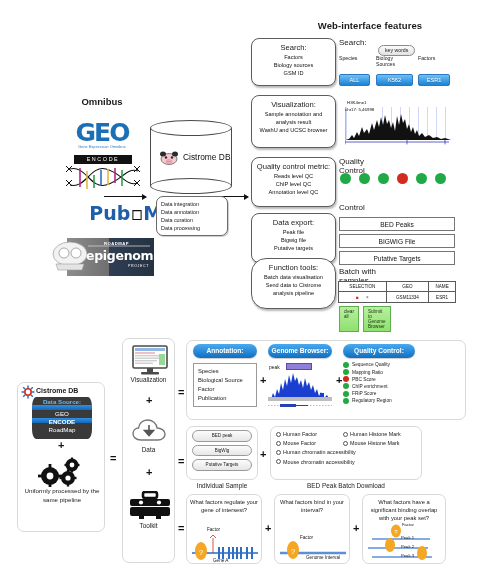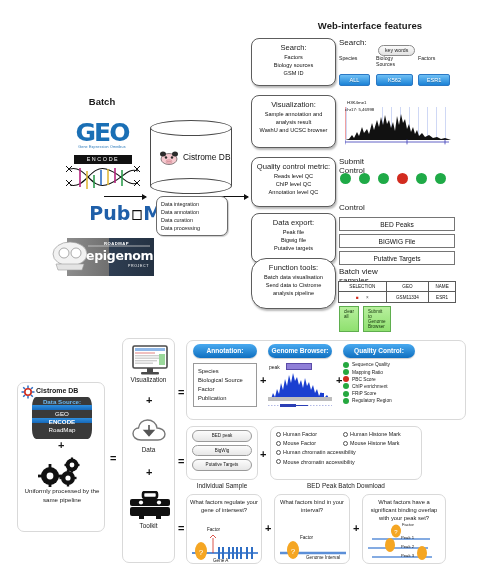--- a/index.html
+++ b/index.html
@@ -179,21 +179,21 @@
 
   .toolq { font-size:5.8px; text-align:center; line-height:1.4; padding:3px 2px 0; }
   .capt { position:absolute; font-size:6.4px; text-align:center; }
 </style>
 </head>
 <body>
 
 <div class="stage">
 
   <div id="wif-title">Web-interface features</div>
-  <div id="source-title">Batch</div>
+  <div id="source-title">Omnibus</div>
 
   <div id="geo-logo">
     <div class="g">GEO</div>
     <div class="sub">Gene Expression Omnibus</div>
   </div>
 
   <div id="encode-logo">
     <div class="bar">ENCODE</div>
     <svg width="78" height="30" style="position:absolute;left:0;top:8px">
       <path d="M6,6 C22,2 26,26 42,22 C58,18 62,4 74,8" stroke="#111" fill="none" stroke-width="1.1"></path>
@@ -331,36 +331,36 @@
         L84,22 L88,25 L92,24 L96,26 L100,25 L106,27 Z"></path>
     </svg>
     <svg id="gb-axis" viewBox="0 0 104 6">
       <line x1="0" y1="3" x2="104" y2="3" stroke="#3a3ab8" stroke-width=".8"></line>
       <line x1="0" y1="0.6" x2="0" y2="5.4" stroke="#3a3ab8" stroke-width=".8"></line>
       <line x1="62" y1="0.6" x2="62" y2="5.4" stroke="#3a3ab8" stroke-width=".8"></line>
       <line x1="100" y1="0.6" x2="100" y2="5.4" stroke="#3a3ab8" stroke-width=".8"></line>
     </svg>
   </div>
 
-  <div class="rlabel" style="left:339px;top:157px;">Submit Control</div>
+  <div class="rlabel" style="left:339px;top:157px;">Quality Control</div>
   <div style="position:absolute;left:340px;top:173px;display:flex;gap:8px">
     <span class="qcdot" style="background:#1faa47"></span>
     <span class="qcdot" style="background:#1faa47"></span>
     <span class="qcdot" style="background:#1faa47"></span>
     <span class="qcdot" style="background:#d22b1f"></span>
     <span class="qcdot" style="background:#1faa47"></span>
     <span class="qcdot" style="background:#1faa47"></span>
   </div>
 
   <div class="rlabel" style="left:339px;top:203px;">Control</div>
   <div class="dlbtn" style="position:absolute;left:339px;top:217px;width:116px;">BED Peaks</div>
   <div class="dlbtn" style="position:absolute;left:339px;top:234px;width:116px;">BIGWIG File</div>
   <div class="dlbtn" style="position:absolute;left:339px;top:251px;width:116px;">Putative Targets</div>
 
-  <div class="rlabel" style="left:339px;top:267px;">Batch view samples</div>
+  <div class="rlabel" style="left:339px;top:267px;">Batch with samples</div>
   <table id="batch-table">
     <tbody>
         <tr>
       <th>SELECTION</th>
       <th>GEO</th>
       <th>NAME</th>
     </tr>
     <tr>
       <td>
         <span style="color:#d22b1f">■</span>

